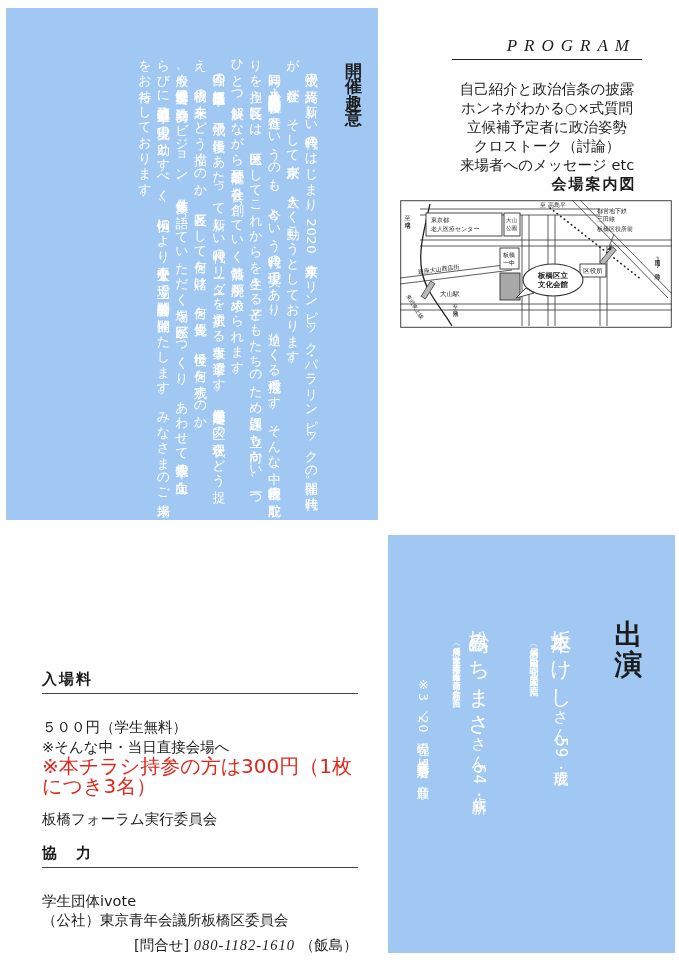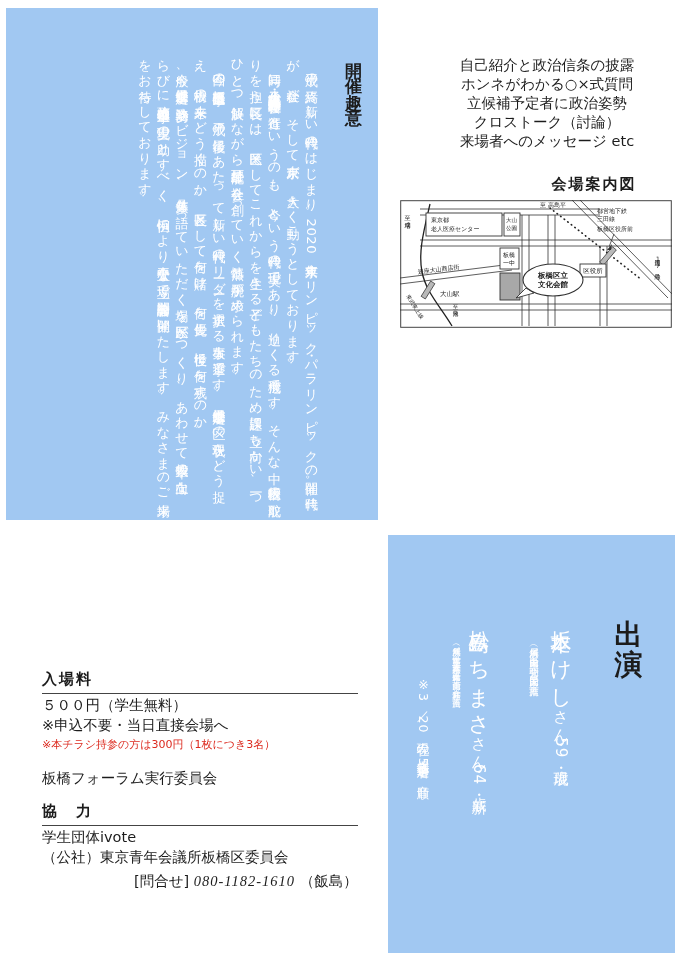--- a/index.html
+++ b/index.html
@@ -40,24 +40,24 @@
   .map-title {
     position:absolute; left:534px; top:175px; width:120px; text-align:center;
     font-weight:bold; font-size:15px; color:#1c1c1c; letter-spacing:2px;font-family:Liberation Serif, serif;
   }
   .venue-map { position:absolute; left:400px; top:200px; }
   .venue-map text { fill:#222; font-family:"DejaVu Sans", sans-serif; }
   
   .info-section { position:absolute; left:42px; top:670px; width:316px; }
   .info-heading {
     font-size:15px; font-weight:bold; color:#1c1c1c; letter-spacing:2px;
-    border-bottom:1.5px solid #444; padding-bottom:4px; margin-bottom:2px;
+    border-bottom:1.5px solid #444; padding-bottom:4px; margin-bottom:24px;
   }
   .info-line { font-size:14.5px; line-height:19.5px; color:#1c1c1c; }
-  .info-highlight { font-size:11px; line-height:19.5px; color:#dc291e; }
+  .info-highlight { font-size:20px; line-height:19.5px; color:#dc291e; }
   .info-gap { height:14px; }
   .contact-line { margin-top:5px; padding-left:92px; font-size:14.5px; color:#1c1c1c; }
   .contact-phone { font-family:"Liberation Serif", serif; font-style:italic; letter-spacing:1px; }
   
   .cast-panel {
     position:absolute; left:388px; top:535px; width:287px; height:418px;
     background:#a1c8f2;
   }
   .vcol { position:absolute; writing-mode:vertical-rl; white-space:nowrap; }
   .cast-title {
@@ -79,20 +79,21 @@
     <div class="purpose-title">開催趣意</div>
     <div class="purpose-body">
       <p>　平成の終焉、新しい時代のはじまり。2020年東京オリンピック・パラリンピックの開催。時代が、社会が、そして東京が、大きく動こうとしております。</p>
       <p>　同時に少子化・超高齢化・人口減少・格差社会の進行というのも、今という時代の現実であり、迫りくる危機です。そんな中、板橋区の舵取りを担う区長には、区民そしてこれからを生きる子どもたちのため課題に立ち向かい、一つひとつ解決しながら持続可能な社会を創っていく情熱と手腕が求められます。</p>
       <p>　今回の板橋区長選挙は、平成の最後にあたって新しい時代のリーダーを選択する大事な選挙です。立候補予定者は区の現状をどう捉え、板橋の未来をどう描くのか。区長として何を賭け、何を優先し、後世に何を残すのか。</p>
       <p>　今般、立候補予定者に政治姿勢、ビジョン、具体策を語っていただく場を区民がつくり、あわせて投票率の向上ならびに政策本位型選挙の実現の一助とすべく、恒例により中立公平な立場で公開討論会を開催いたします。みなさまのご来場をお待ちしております。</p>
     </div>
   </div>
 
   <div class="program-section">
+    <div class="program-title">PROGRAM</div>
     <div class="program-items">
       <div class="program-item">自己紹介と政治信条の披露</div>
       <div class="program-item">ホンネがわかる○×式質問</div>
       <div class="program-item">立候補予定者に政治姿勢</div>
       <div class="program-item">クロストーク（討論）</div>
       <div class="program-item">来場者へのメッセージ etc</div>
     </div>
   </div>
 
   <div class="map-title">会場案内図</div>
@@ -152,21 +153,21 @@
     <text x="8" y="10" font-size="6" style="writing-mode:vertical-rl; text-orientation:upright;">至 成増</text>
     <text x="18" y="74" font-size="6" transform="rotate(-7 18 74)">遊座大山商店街</text>
     <text x="40" y="96" font-size="6.5">大山駅</text>
     <text x="6" y="96" font-size="5.5" transform="rotate(58 6 96)">東武東上線</text>
     <text x="56" y="100" font-size="5.5" style="writing-mode:vertical-rl; text-orientation:upright;">至 池袋</text>
   </svg>
 
   <div class="info-section">
     <div class="info-heading">入場料</div>
     <div class="info-line">５００円（学生無料）</div>
-    <div class="info-line">※申込不要・当日直接会場へ</div>
+    <div class="info-line">※そんな中・当日直接会場へ</div>
     <div class="info-highlight">※本チラシ持参の方は300円（1枚につき3名）</div>
     <div class="info-gap"></div>
     <div class="info-line">板橋フォーラム実行委員会</div>
     <div class="info-gap"></div>
     <div class="info-heading">協　力</div>
     <div class="info-line">学生団体ivote</div>
     <div class="info-line">（公社）東京青年会議所板橋区委員会</div>
     <div class="contact-line">
       <span>[問合せ]</span>
       <span class="contact-phone">080-1182-1610</span>

